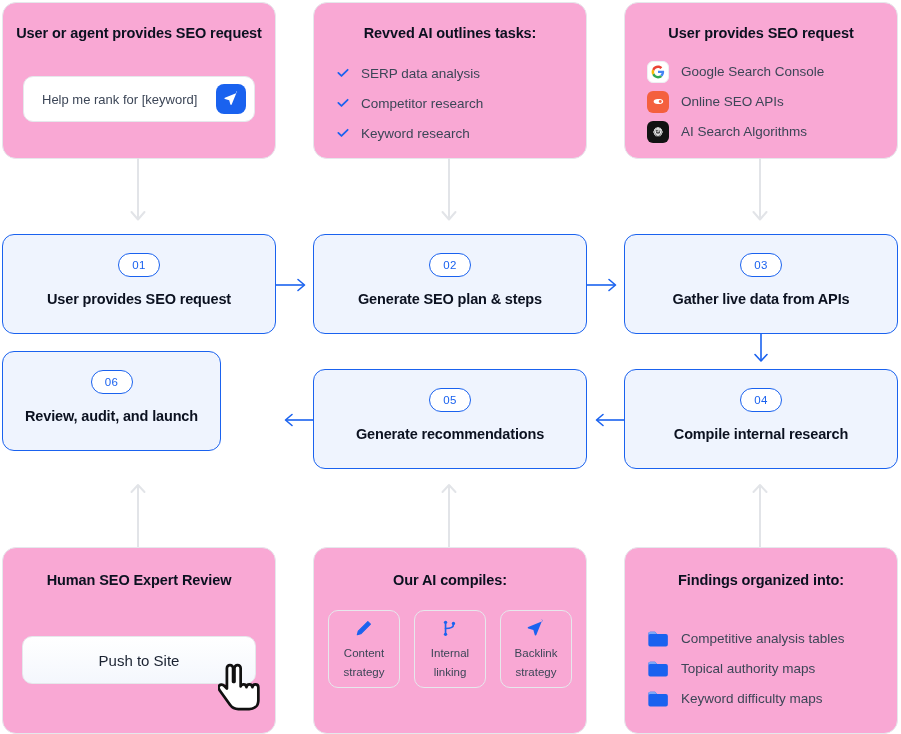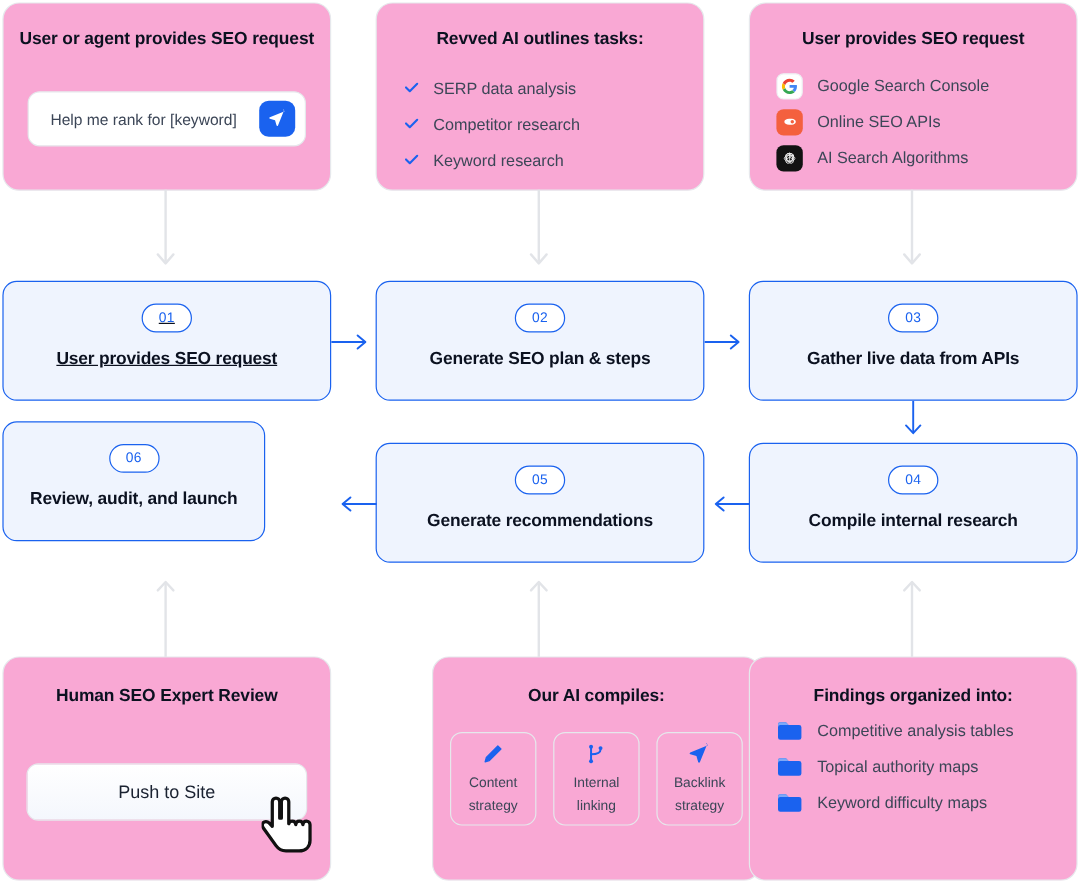--- a/index.html
+++ b/index.html
@@ -131,21 +131,21 @@
     width: 72px; height: 78px;
     border: 1px solid #e6e8ec;
     border-radius: 10px;
     display: flex; flex-direction: column;
     align-items: center; justify-content: center;
     gap: 4px;
   }
   .tile-ic { width: 20px; height: 20px; margin-bottom: 3px; }
   .tile-label { font-size: 11.5px; color: #3c4657; line-height: 1.25; text-align: center; }
 
-  .folder-list { margin-top: 6px; padding-left: 22px; }
+  .folder-list { margin-top: 36px; padding-left: 22px; }
   .folder-row {
     display: flex; align-items: center; gap: 12px;
     height: 29px; margin-bottom: 1px;
   }
   .folder-ic { width: 22px; height: 17px; flex: none; }
   .folder-row span.lbl { font-size: 13.5px; color: #3c4657; }
 
   
   .conn { position: absolute; }
 </style>
@@ -242,21 +242,21 @@
   </svg>
   <svg class="conn" style="left:433px; top:158px;" width="32" height="74" aria-hidden="true">
     <path d="M16 0 V60" stroke="#e2e4e8" stroke-width="2" fill="none"></path>
     <path d="M9.5 54 16 61.5 22.5 54" stroke="#e2e4e8" stroke-width="2" fill="none" stroke-linecap="round" stroke-linejoin="round"></path>
   </svg>
   <svg class="conn" style="left:744px; top:158px;" width="32" height="74" aria-hidden="true">
     <path d="M16 0 V60" stroke="#e2e4e8" stroke-width="2" fill="none"></path>
     <path d="M9.5 54 16 61.5 22.5 54" stroke="#e2e4e8" stroke-width="2" fill="none" stroke-linecap="round" stroke-linejoin="round"></path>
   </svg>
 
-  <div class="step" style="left:2px; top:234px; width:274px;text-decoration:underline;">
+  <div class="step" style="left:2px; top:234px; width:274px;">
     <div class="step-num">01</div>
     <div class="step-label">User provides SEO request</div>
   </div>
   <div class="step" style="left:313px; top:234px; width:274px;">
     <div class="step-num">02</div>
     <div class="step-label">Generate SEO plan &amp; steps</div>
   </div>
   <div class="step" style="left:624px; top:234px; width:274px;">
     <div class="step-num">03</div>
     <div class="step-label">Gather live data from APIs</div>
@@ -320,21 +320,21 @@
 
   <svg class="cursor-ic" viewBox="0 0 40 42" aria-hidden="true">
     <path d="M9.5 2.5 C8 2.5 7 3.6 7 5 L7 21.5 L4.8 19.2 C3.6 18 1.8 18 .9 19 C0 20 0.1 21.5 1.1 22.8
              L9.5 34.5 C11.1 36.7 13.2 38 16.2 38 L25 38 C29.5 38 32.4 35.2 32.4 30.8 L32.4 20.5
              C32.4 19.1 31.4 18 30 18 C28.7 18 27.7 19 27.6 20.3 C27.5 19 26.6 18 25.2 18
              C23.9 18 22.9 19 22.8 20.3 C22.7 19 21.8 18 20.4 18 C19.3 18 18.4 18.7 18.1 19.7
              L18.1 5 C18.1 3.6 17.1 2.5 15.6 2.5 C14.2 2.5 13.1 3.6 13.1 5 L13.1 16 L12 16 L12 5
              C12 3.6 11 2.5 9.5 2.5 Z" fill="#ffffff" stroke="#111111" stroke-width="2.2" stroke-linejoin="round"></path>
   </svg>
 
-  <div class="card bot-card" style="left:313px; width:274px;margin-left:47px;">
+  <div class="card bot-card" style="left:313px; width:274px;">
     <div class="card-title">Our AI compiles:</div>
     <div class="tiles">
       <div class="tile">
         <span class="tile-ic">
           <svg width="19" height="19" viewBox="0 0 24 24" aria-hidden="true">
             <path d="M17.5 3.2 20.8 6.5 8.6 18.7 4.1 20 5.4 15.4z" fill="#1a62ef" stroke="#1a62ef" stroke-width="1.3" stroke-linejoin="round"></path>
           </svg>
         </span>
         <span class="tile-label">Content</span>
         <span class="tile-label">strategy</span>

